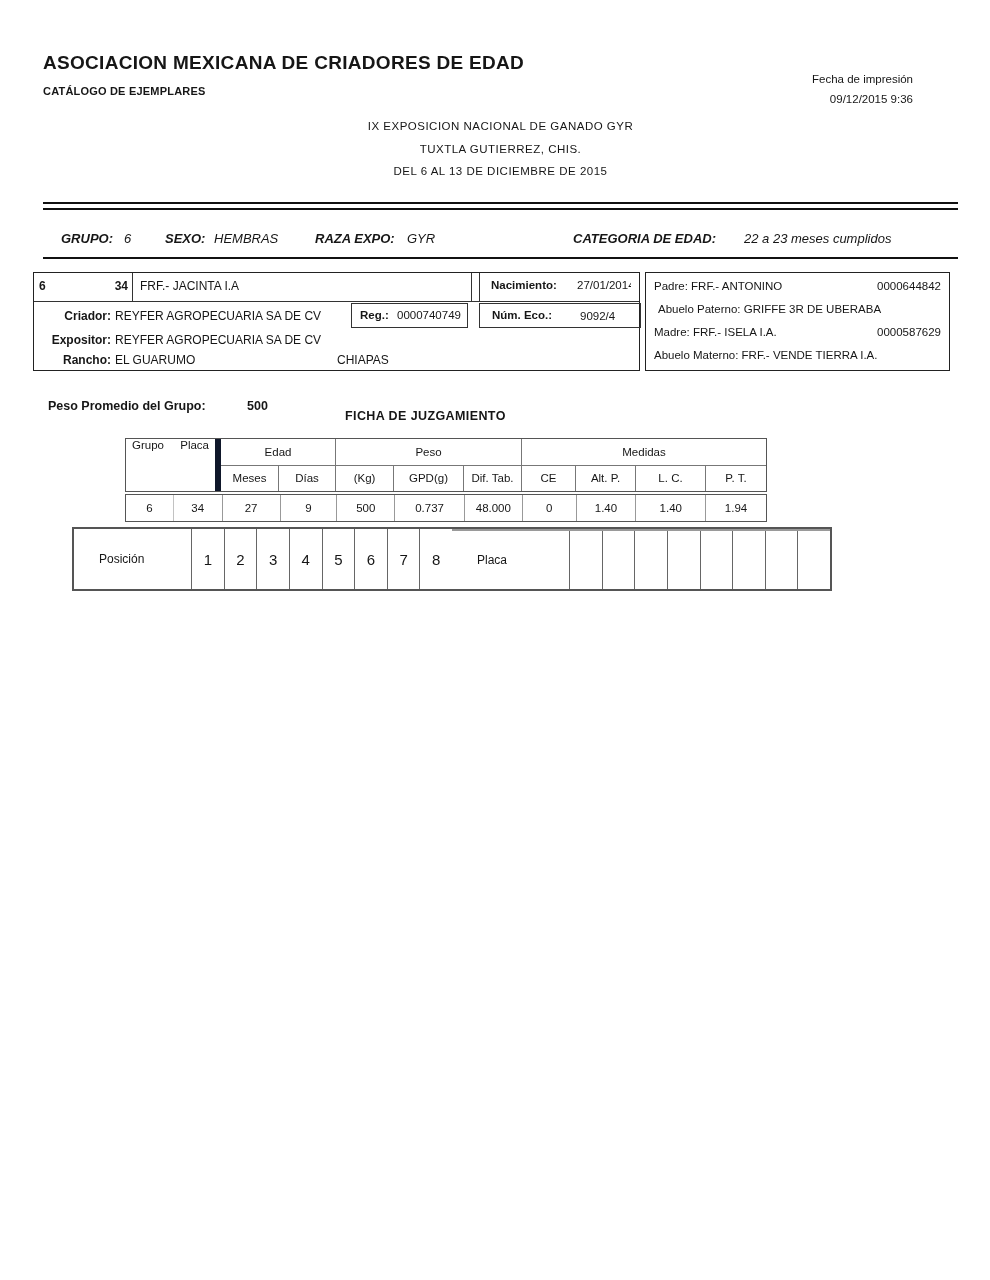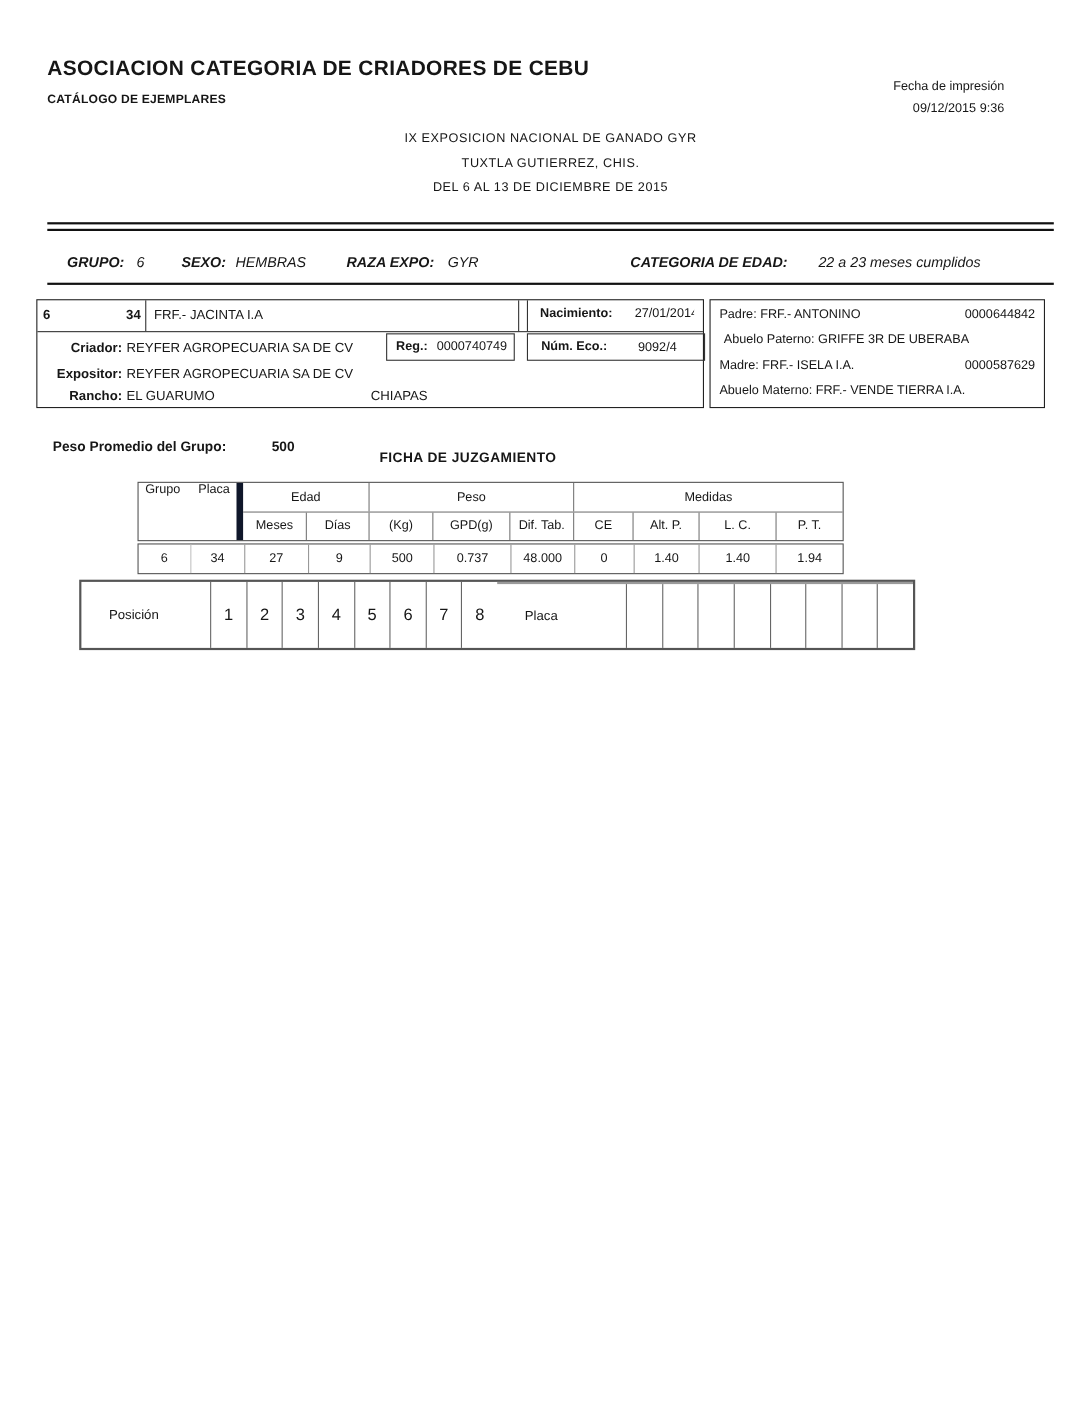--- a/index.html
+++ b/index.html
@@ -63,21 +63,21 @@
   .prow.second { border-top:2.5px solid #9a9a9a; }
   .pcell-label { width:118px; border-right:1.5px solid #666; display:flex; align-items:center; padding-left:25px; font-size:12px; }
   .pcell { flex:1; border-right:1.5px solid #666; display:flex; align-items:center; justify-content:center; font-size:15px; }
   .pcell:last-child { border-right:none; }
 </style>
 </head>
 <body>
 
 <div class="page">
 
-  <div class="abs title">ASOCIACION CATEGORIA DE CRIADORES DE CEBU</div>
+  <div class="abs title">ASOCIACION MEXICANA DE CRIADORES DE EDAD</div>
   <div class="abs subtitle">CATÁLOGO DE EJEMPLARES</div>
   <div class="abs print-block">
     <div>Fecha de impresión</div>
     <div>09/12/2015 9:36</div>
   </div>
 
   <div class="abs event">
     <div>IX EXPOSICION NACIONAL DE GANADO GYR</div>
     <div>TUXTLA GUTIERREZ, CHIS.</div>
     <div>DEL 6 AL 13 DE DICIEMBRE DE 2015</div>

